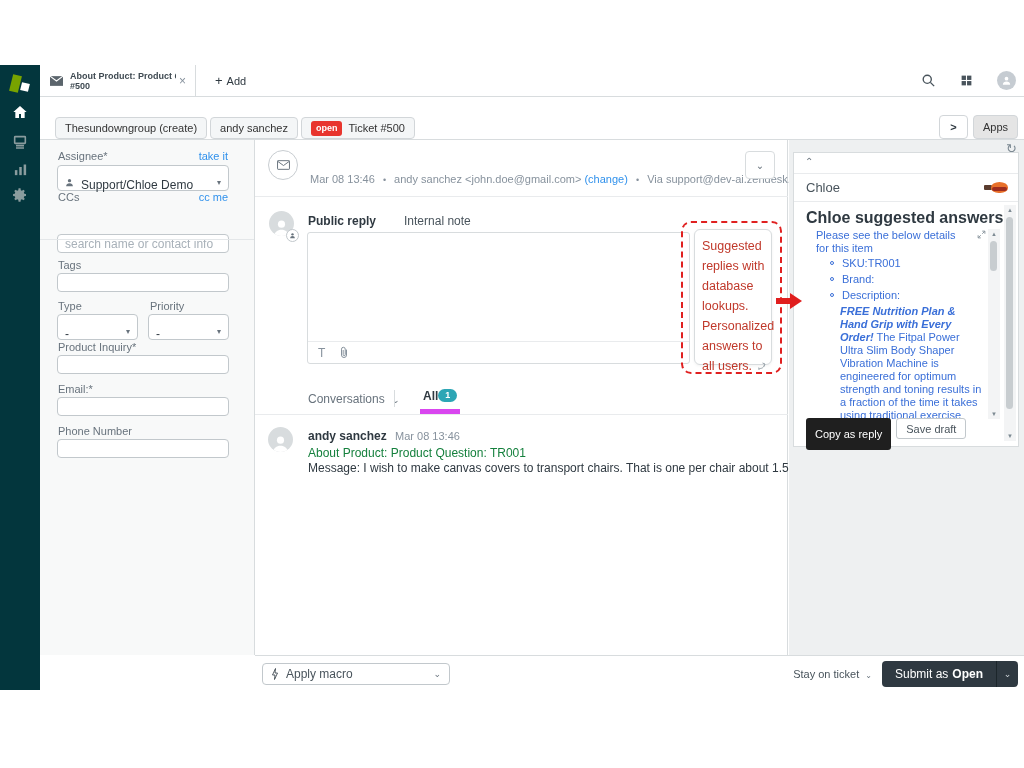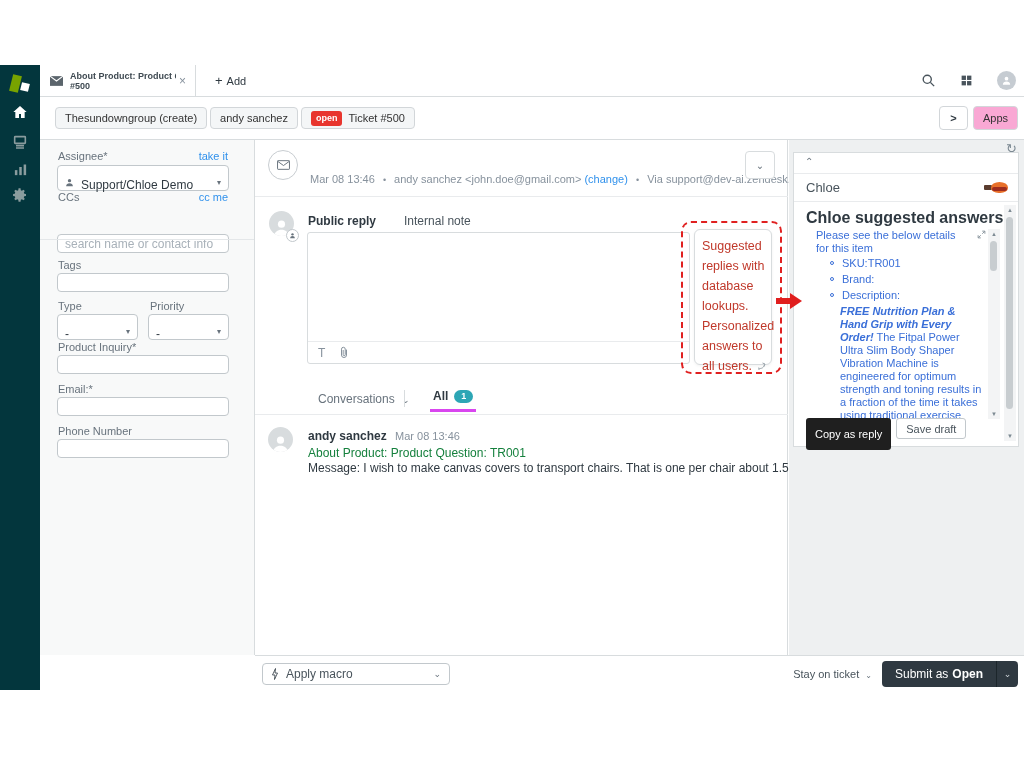--- a/index.html
+++ b/index.html
@@ -25,27 +25,27 @@
   .tab-title { font-size:9px; font-weight:700; color:#3f4a52; white-space:nowrap; }
   .tab-sub { font-size:9px; font-weight:700; color:#3f4a52; }
   .tab-close { font-size:12px; color:#87929d; padding:0 3px; cursor:pointer; }
   .add-btn { position:absolute; left:175px; top:0; height:31px; display:flex; align-items:center; font-size:11px; color:#2f3941; cursor:pointer; }
   .add-plus { font-size:13px; margin-right:4px; color:#2f3941; }
   .nav-icons { position:absolute; right:8px; top:0; height:31px; display:flex; align-items:center; gap:24px; }
   .nav-ic { color:#49545c; cursor:pointer; display:flex; }
   .nav-avatar { width:19px; height:19px; border-radius:50%; background:#c6ccd2; display:flex; align-items:center; justify-content:center; color:#fff; cursor:pointer; }
 
   
-  .crumbbar { position:absolute; left:40px; top:32px; width:984px; height:43px; background:#fff; border-bottom:1px solid #d8dcde; display:flex; align-items:center; }
+  .crumbbar { position:absolute; left:40px; top:32px; width:984px; height:43px; background:#fff; border-bottom:1px solid #d8dcde; display:flex; align-items:flex-end; }
   .crumb-btn { height:22px; display:flex; align-items:center; padding:0 9px; background:#f4f6f7; border:1px solid #d2d6d9; border-radius:4px; font-size:11px; color:#333; margin-right:3px; cursor:pointer; white-space:nowrap; }
   .crumb-first { margin-left:15px; }
   .badge-open { background:#e8352e; color:#fff; font-size:9px; font-weight:700; padding:2px 5px 3px; border-radius:3px; margin-right:6px; }
   .crumb-right { margin-left:auto; display:flex; align-items:center; gap:5px; margin-right:6px; }
   .chev-btn { width:29px; height:24px; background:#fff; border:1px solid #d2d6d9; border-radius:4px; font-size:11px; font-weight:700; color:#2f3941; display:flex; align-items:center; justify-content:center; cursor:pointer; }
-  .apps-btn { height:24px; padding:0 9px; background:#f9a8d4; border:1px solid #d2d6d9; border-radius:4px; font-size:11px; color:#333; display:flex; align-items:center; cursor:pointer; }
+  .apps-btn { height:24px; padding:0 9px; background:#e5e5e5; border:1px solid #d2d6d9; border-radius:4px; font-size:11px; color:#333; display:flex; align-items:center; cursor:pointer; }
 
   
   .fields { position:absolute; left:40px; top:75px; width:215px; height:515px; background:#f8f9f9; border-right:1px solid #d8dcde; }
   .flabel { position:absolute; font-size:11px; color:#68737d; }
   .flink { position:absolute; font-size:11px; color:#3091ec; cursor:pointer; }
   .fbox { position:absolute; background:#fff; border:1px solid #c2c8cc; border-radius:4px; font-size:12px; color:#2f3941; }
   .fselect { display:flex; align-items:flex-start; padding:12px 7px; cursor:pointer; }
   .fselect .sel-caret { margin-left:auto; font-size:8px; color:#68737d; }
   .finput { padding:0 7px; font-family:"Liberation Sans", sans-serif; font-size:12px; color:#2f3941; outline:none; width:172px; height:19px; }
   .finput::placeholder { color:#a8b1b9; }
@@ -74,25 +74,25 @@
   
   .ann-dash { position:absolute; left:426px; top:81px; width:101px; height:153px; border:2px dashed #e02020; border-radius:10px; z-index:5; }
   .ann-tip { position:absolute; left:439px; top:89px; width:78px; height:136px; background:#fff; border:1px solid #d8dcde; border-radius:6px; padding:6px 0 0 7px; z-index:6; box-shadow:0 1px 3px rgba(0,0,0,.06); }
   .ann-text { font-size:12.5px; line-height:19px; color:#c0392b; }
   .ann-icon { display:inline-block; color:#9aa4ab; margin-left:4px; vertical-align:-2px; }
   .ann-arrow { position:absolute; left:521px; top:153px; width:28px; height:16px; z-index:7; }
   .ann-arrow .bar { position:absolute; left:0; top:5px; width:15px; height:6px; background:#e01e1e; }
   .ann-arrow .head { position:absolute; left:14px; top:0; width:0; height:0; border-top:8px solid transparent; border-bottom:8px solid transparent; border-left:12px solid #e01e1e; }
 
   
-  .convo-row { position:absolute; left:10px; top:248px; width:533px; height:26px; }
+  .convo-row { position:absolute; left:0; top:248px; width:533px; height:26px; }
   .convo-label { position:absolute; left:53px; top:4px; font-size:12px; color:#68737d; cursor:pointer; }
   .convo-label .sel-caret { font-size:9px; margin-left:4px; }
   .convo-vdiv { position:absolute; left:139px; top:2px; height:17px; border-left:1px solid #d8dcde; }
-  .all-tab { position:absolute; left:165px; top:1px; padding:0 3px 6px; border-bottom:3px solid #d946ef; cursor:pointer; display:flex; align-items:flex-end; gap:6px; }
+  .all-tab { position:absolute; left:165px; top:1px; padding:0 3px 6px; border-bottom:6px solid #d946ef; cursor:pointer; display:flex; align-items:flex-start; }
   .all-label { font-size:12px; font-weight:700; color:#2f3941; }
   .all-pill { background:#2da6b5; color:#fff; font-size:9px; font-weight:700; border-radius:8px; padding:1px 7px 2px; }
   .convo-divider { position:absolute; left:0; top:274px; width:533px; border-top:1px solid #e9ebed; }
 
   .msg-avatar { position:absolute; left:13px; top:287px; width:25px; height:25px; border-radius:50%; background:#d8dcde; overflow:hidden; display:flex; align-items:flex-end; justify-content:center; }
   .msg-head { position:absolute; left:53px; top:289px; font-size:12px; }
   .msg-author { font-weight:700; color:#2f3941; }
   .msg-time { font-size:11px; color:#87929d; margin-left:5px; }
   .msg-line1 { position:absolute; left:53px; top:306px; font-size:12px; color:#15803d; }
   .msg-line2 { position:absolute; left:53px; top:321px; width:470px; font-size:12px; color:#2f3941; white-space:nowrap; }

